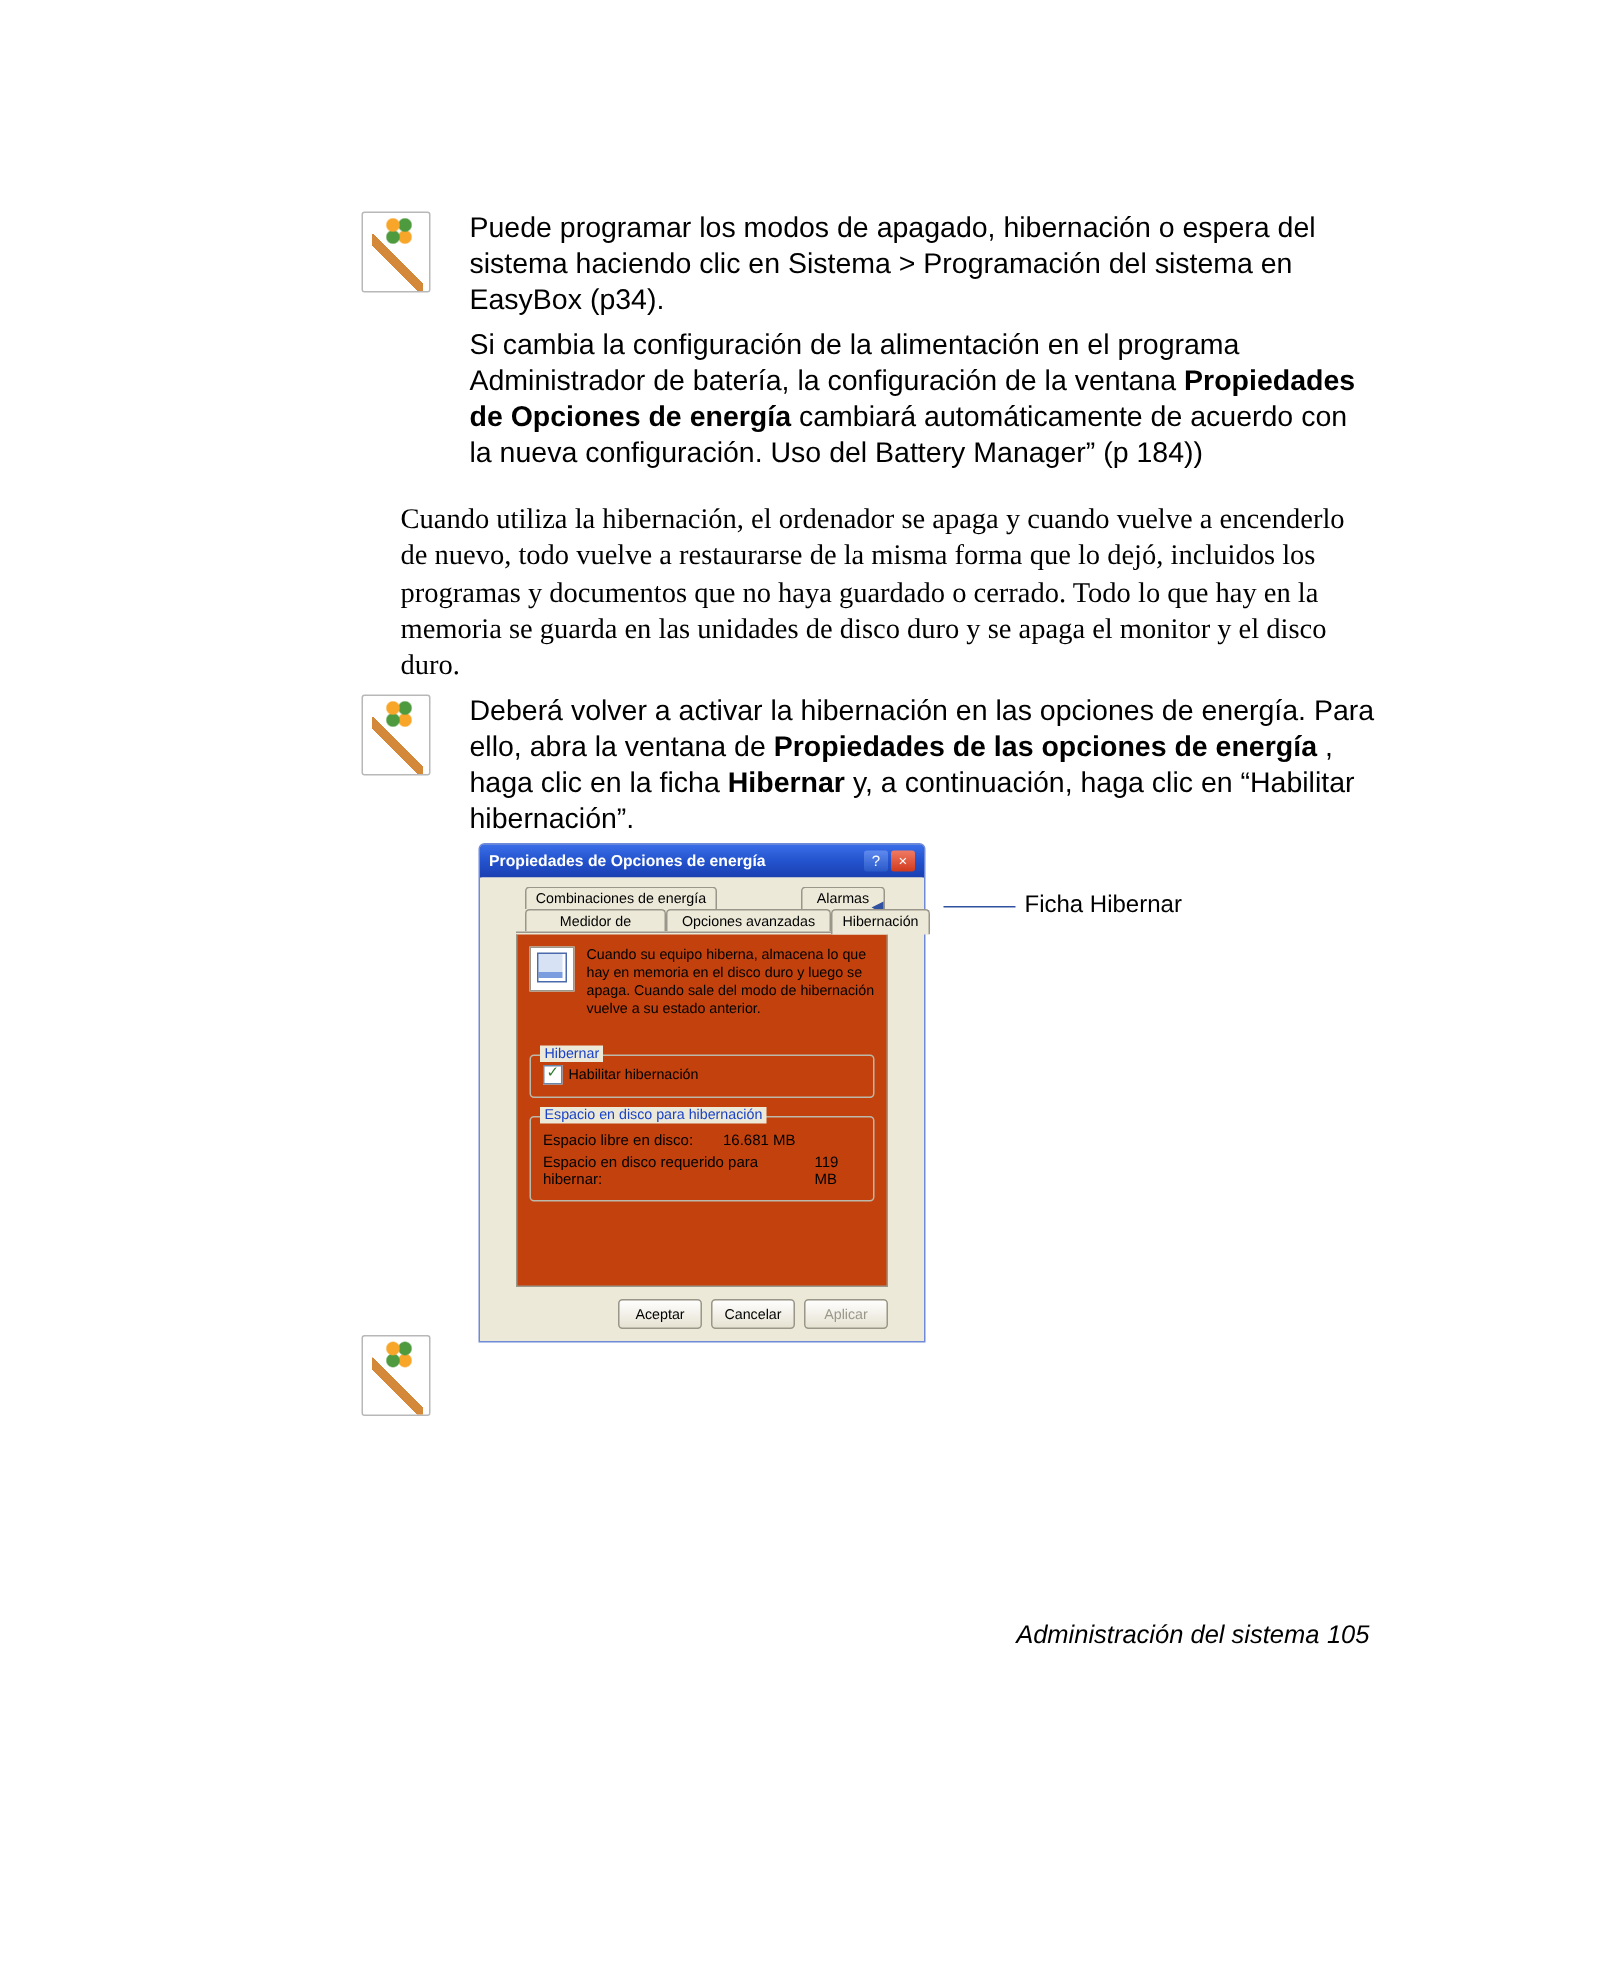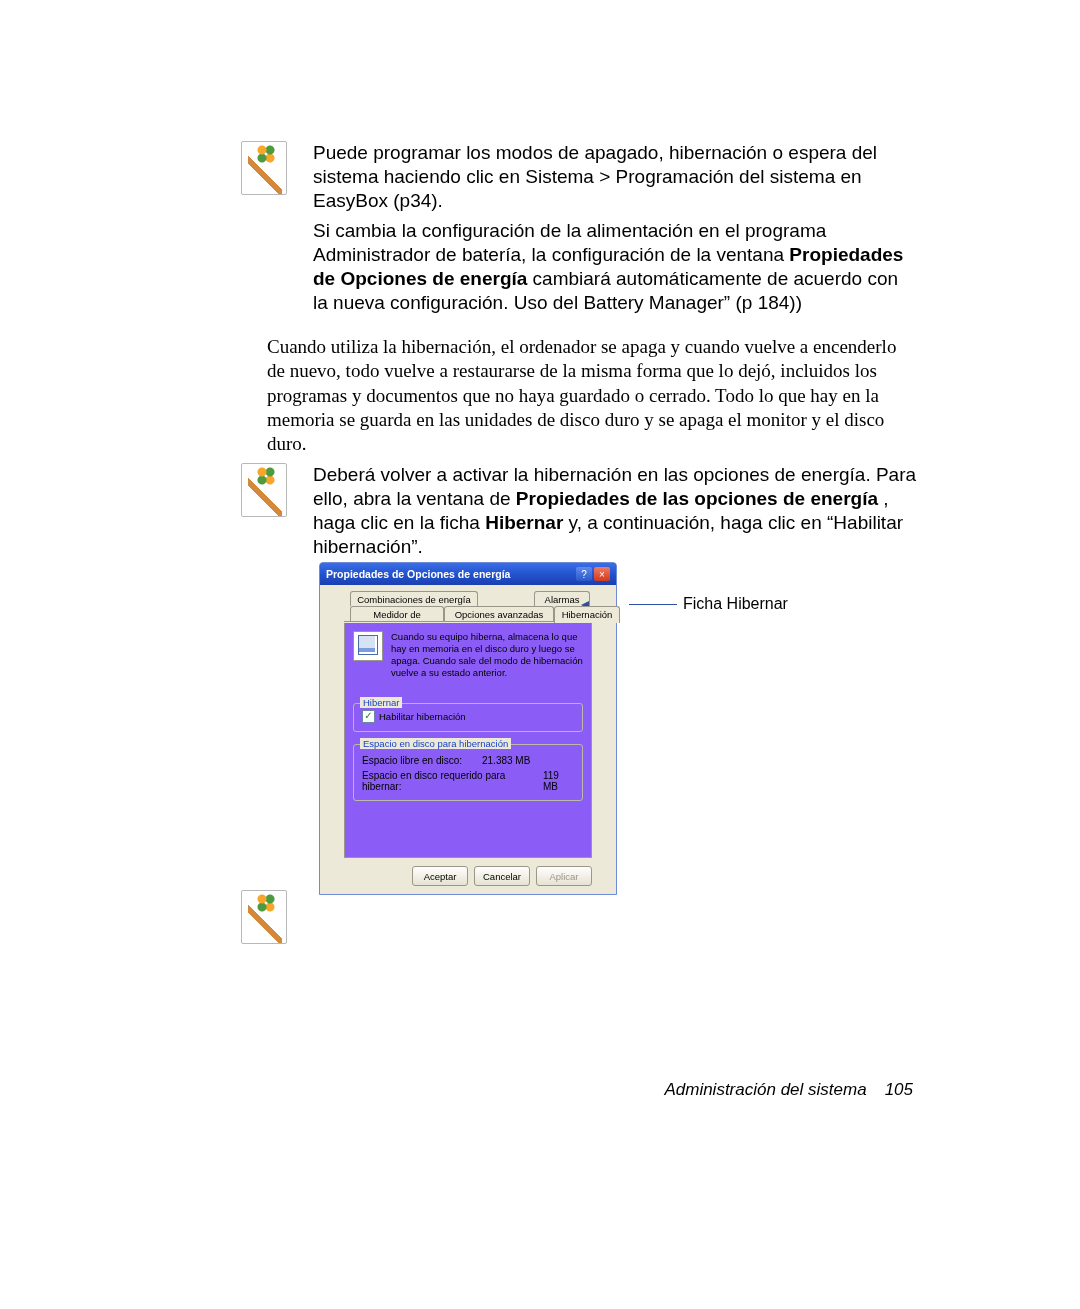--- a/index.html
+++ b/index.html
@@ -69,21 +69,21 @@
   .tabs{position:relative;height:32px;margin:2px 0 0;}
   .tab{
     position:absolute;top:0;height:15px;line-height:15px;
     background:#ece9d8;border:1px solid #9a978a;border-bottom:none;
     border-radius:3px 3px 0 0;font-size:9.5px;padding:0 6px;color:#000;
     text-align:center;box-sizing:border-box;
   }
   .tab.row2{top:15px;}
   .tab.active{background:#ece9d8;height:17px;z-index:2;}
   .tab-body{
-    border:1px solid #9a978a;border-top:none;background:#8b5cf6;
+    border:1px solid #9a978a;border-top:none;background:#c2410c;
     padding:8px;position:relative;min-height:218px;
   }
   .tab-strip{
     position:absolute;left:0;right:0;top:30px;height:1px;background:#9a978a;
   }
   .desc-row{display:flex;gap:8px;align-items:flex-start;}
   .desc-row .pic{
     width:28px;height:28px;background:#fff;border:1px solid #9a978a;
     position:relative;flex:0 0 28px;
   }
@@ -127,21 +127,21 @@
     position:relative;
   }
   .callout .ln::before{
     content:"";position:absolute;left:-48px;top:-4px;width:0;height:0;
     border-right:8px solid #3050a0;border-top:4px solid transparent;border-bottom:4px solid transparent;
   }
   .footer{
     position:absolute;right:167px;bottom:209px;
     font-style:italic;font-size:17px;
     font-family:Arial,Helvetica,sans-serif;
-    display:flex;gap:18px;align-items:baseline;
+    display:flex;gap:5px;align-items:baseline;
   }
   .footer .num{font-style:italic;}
 </style>
 </head>
 <body>
 
 <div class="page">
 
   <div class="block" style="left:241px;top:141px;width:676px;">
     <div class="note-icon"></div>
@@ -190,21 +190,21 @@
           <span class="legend">Hibernar</span>
           <label class="chk">
             <span class="box">✓</span>
             <span>Habilitar hibernación</span>
           </label>
         </div>
         <div class="grp">
           <span class="legend">Espacio en disco para hibernación</span>
           <div class="kv">
             <span class="k" style="min-width:110px;">Espacio libre en disco:</span>
-            <span>21.383 MB</span>
+            <span>16.681 MB</span>
           </div>
           <div class="kv">
             <span class="k">Espacio en disco requerido para hibernar:</span>
             <span>119 MB</span>
           </div>
         </div>
       </div>
       <div class="btnrow">
         <div class="xp-btn">Aceptar</div>
         <div class="xp-btn">Cancelar</div>

